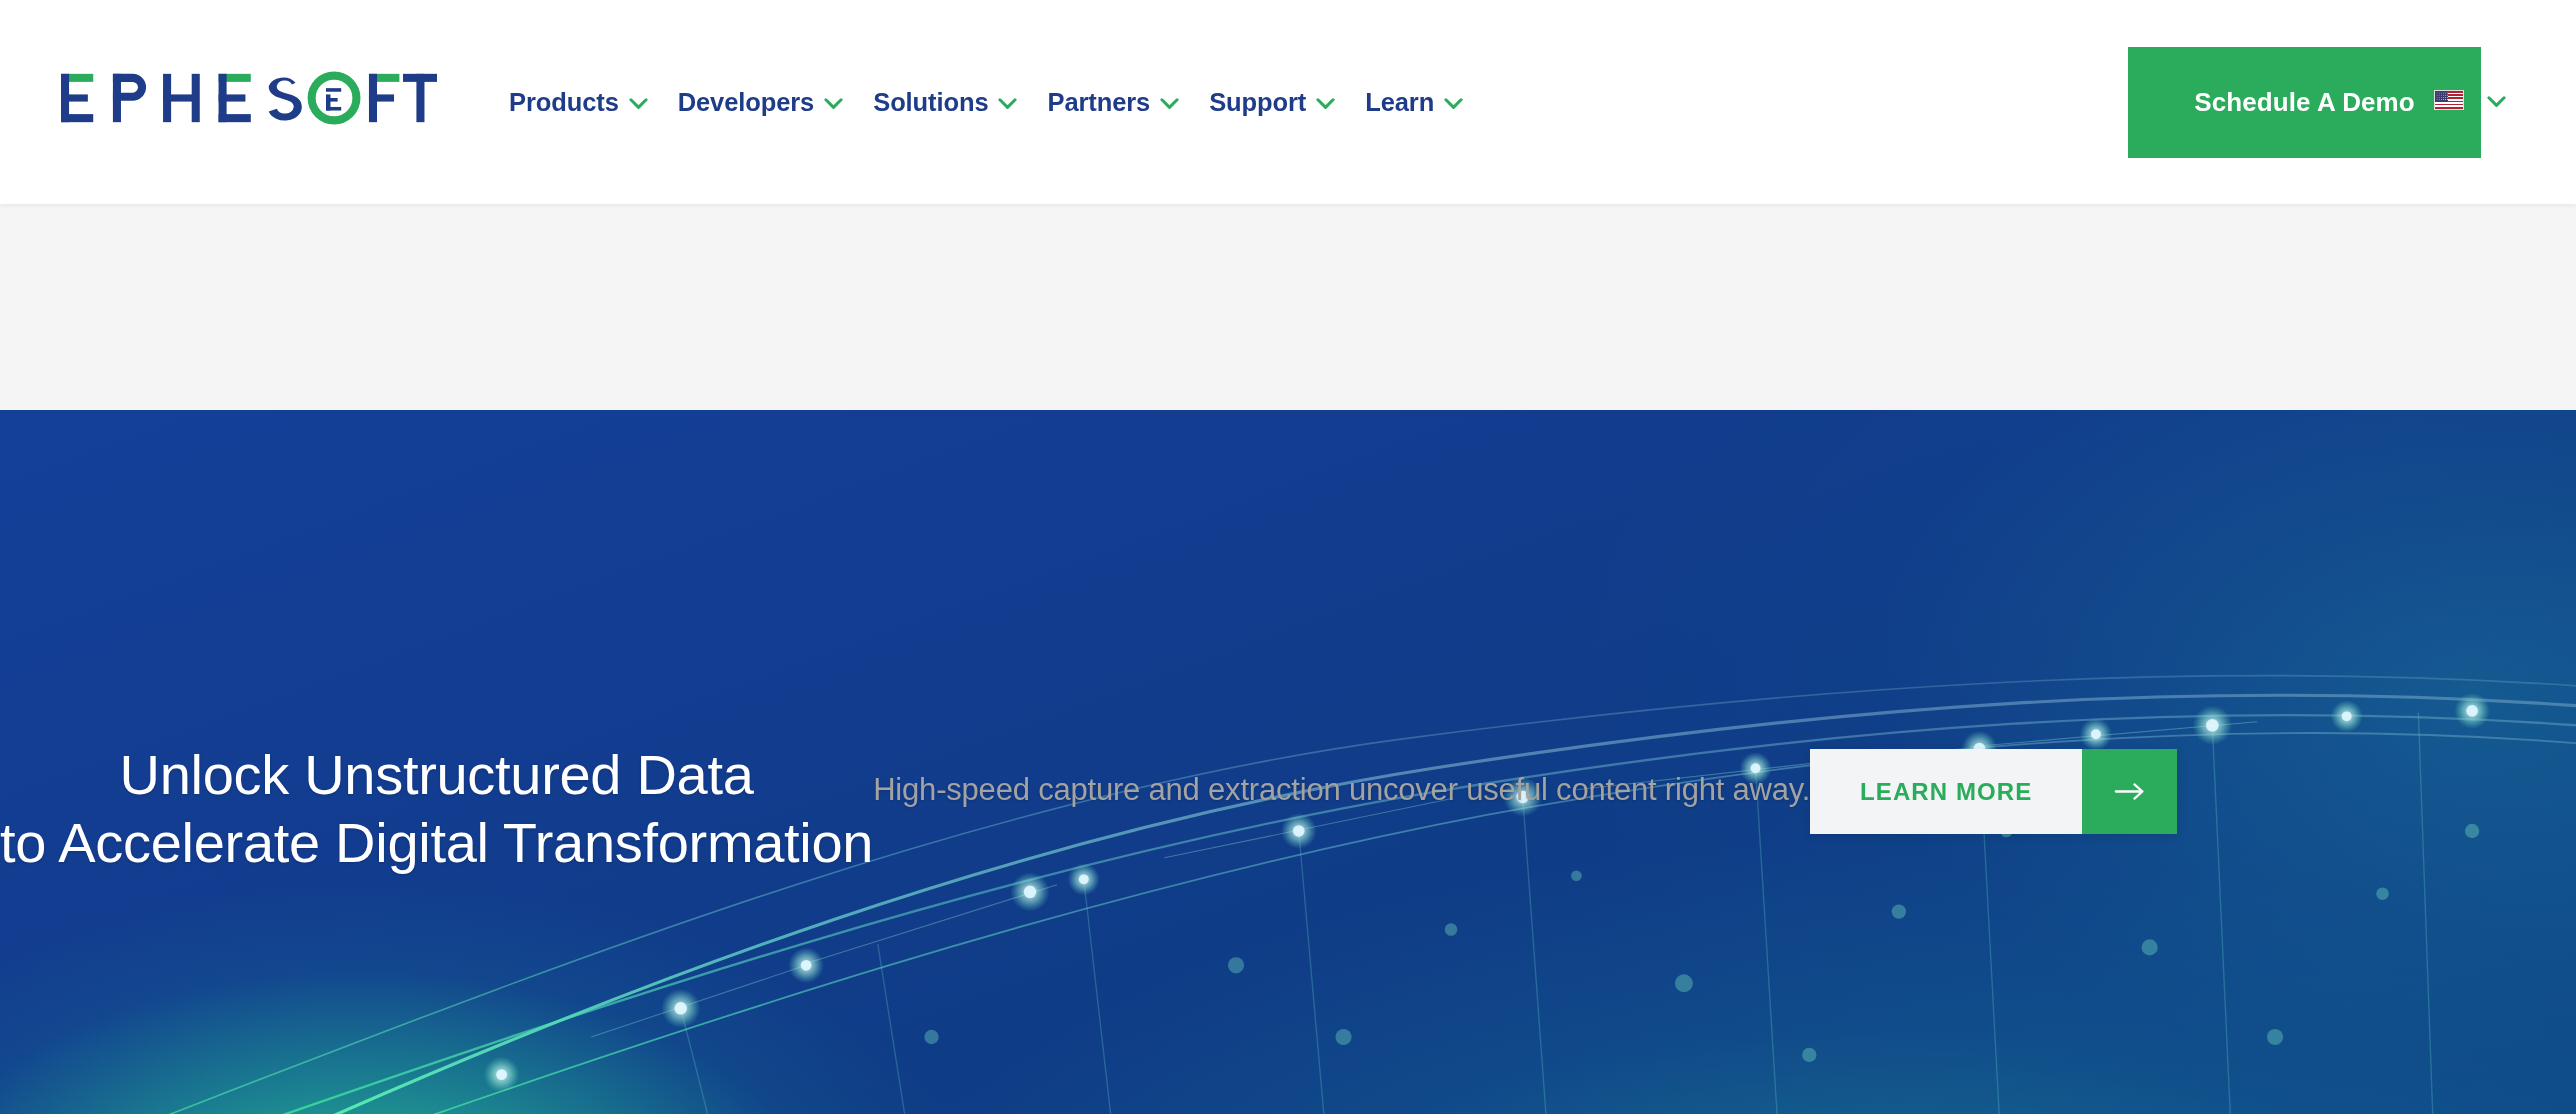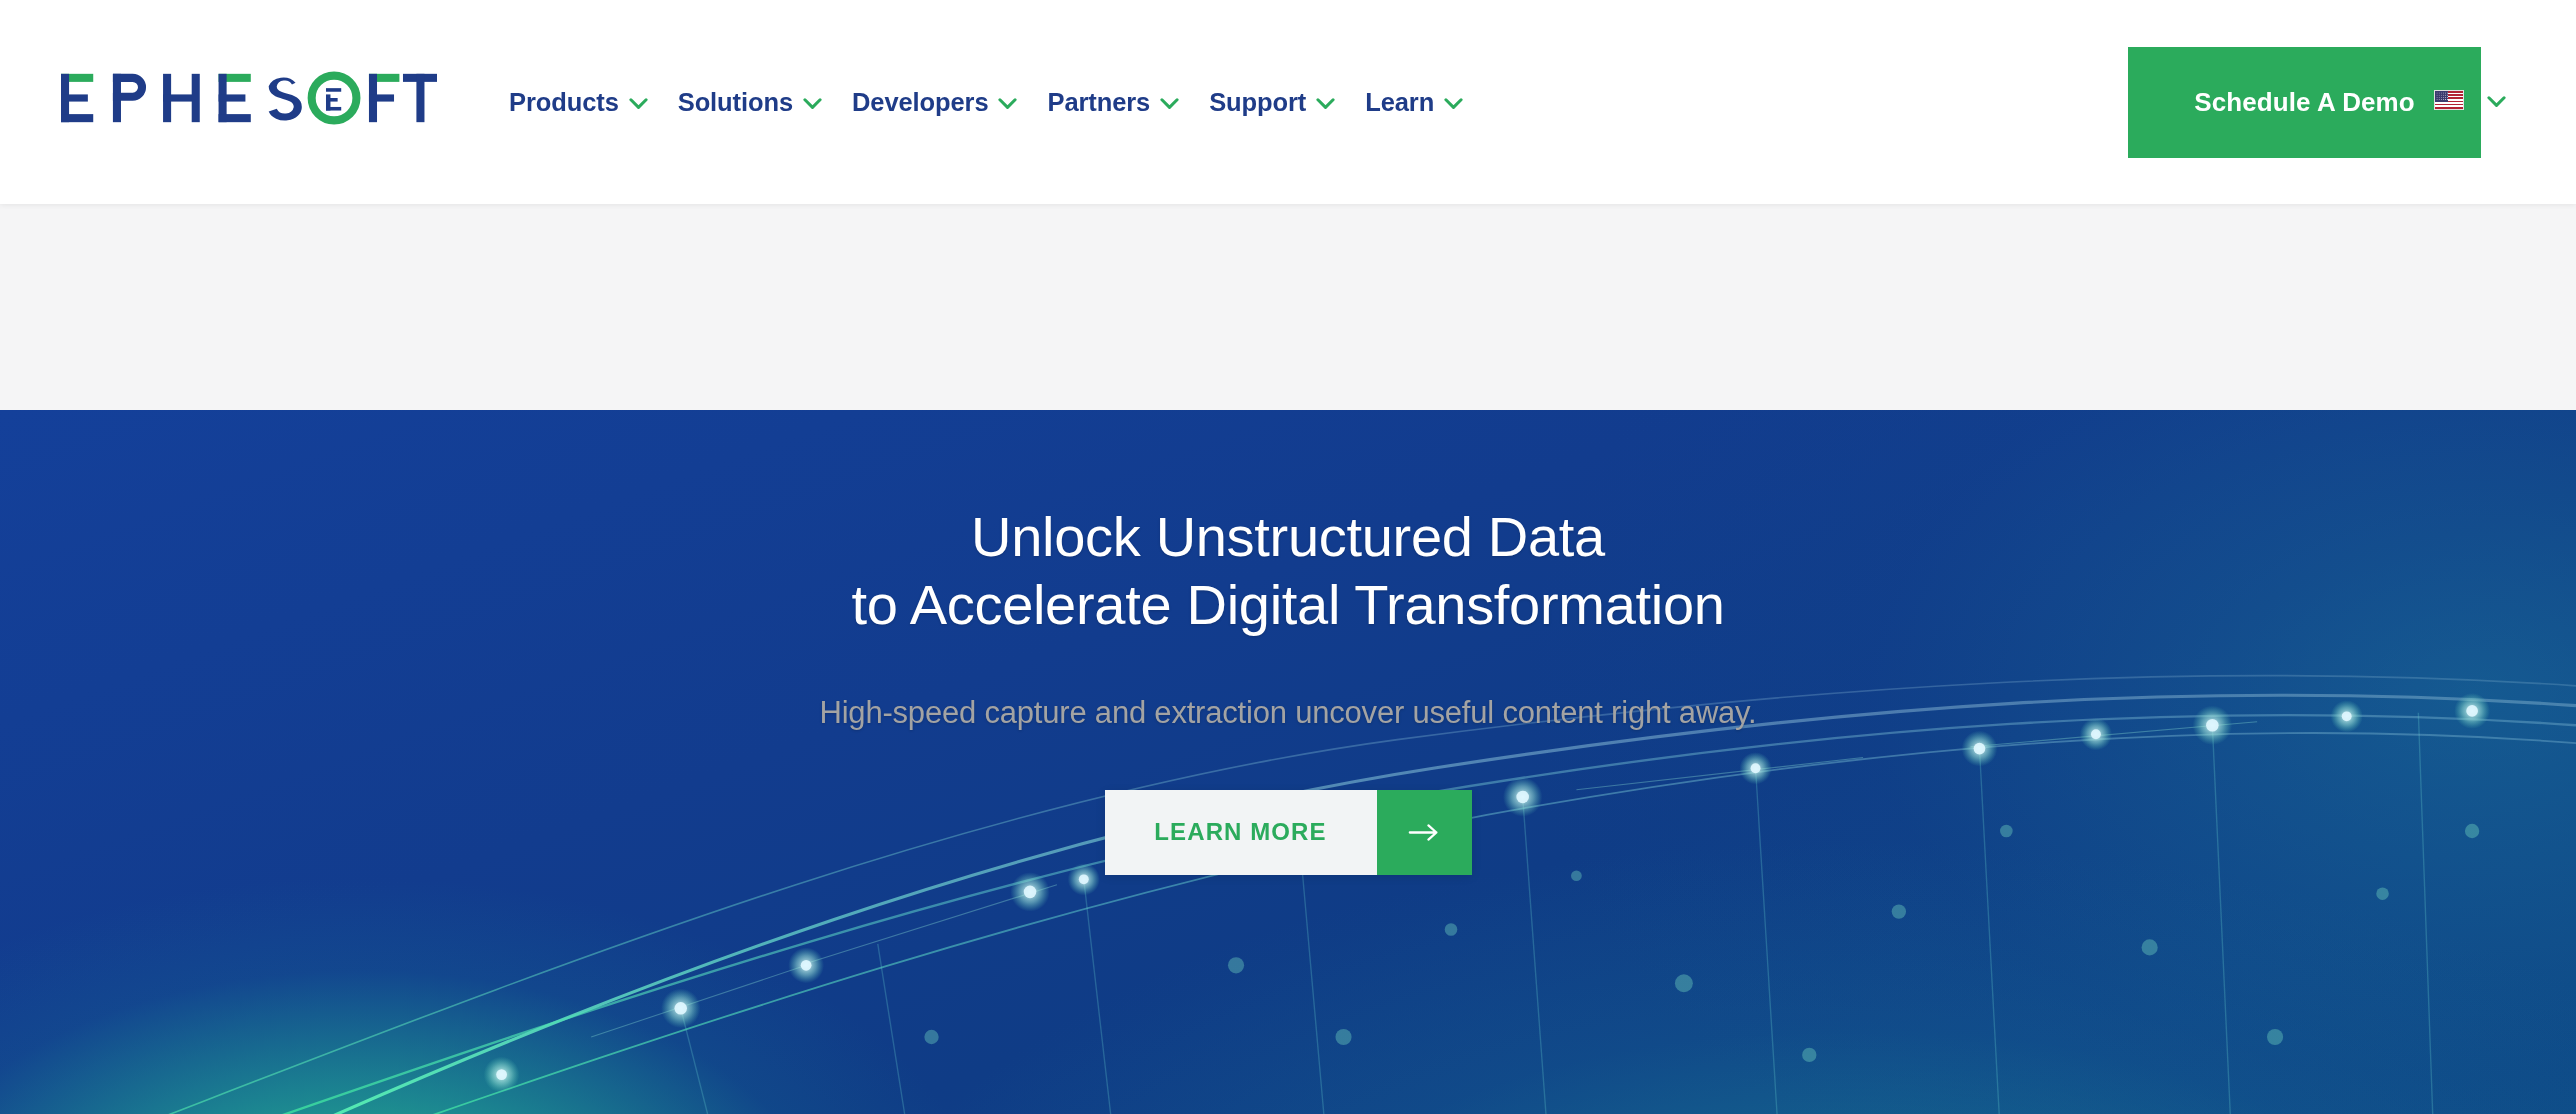--- a/index.html
+++ b/index.html
@@ -124,21 +124,21 @@
       radial-gradient(ellipse 806px 466px at 14% 118%, rgba(46,214,140,0.95) 0%, rgba(36,190,150,0.55) 32%, rgba(22,120,150,0.18) 58%, rgba(18,60,142,0) 78%),
       radial-gradient(ellipse 1344px 627px at 72% 128%, rgba(40,190,160,0.42) 0%, rgba(25,110,150,0.2) 45%, rgba(18,60,142,0) 75%),
       radial-gradient(ellipse 1254px 806px at 96% 40%, rgba(36,150,170,0.30) 0%, rgba(20,80,150,0.12) 48%, rgba(18,60,142,0) 76%),
       linear-gradient(160deg, #14409a 0%, #123c8e 38%, #0f3c86 62%, #0d4a86 100%);
   }
   .hero-net{ position:absolute; inset:0; }
   .hero-net svg{ width:100%; height:100%; display:block; }
 
   .hero-content{
     position:absolute; inset:0;
-    display:flex; flex-direction:column;
+    display:flex; flex-direction:row;
     align-items:center;
     z-index:5;
   }
   .hero-title{
     margin-top:93px;
     color:#ffffff;
     font-size:56px;
     font-weight:normal;
     line-height:1.21;
     text-align:center;
@@ -227,30 +227,30 @@
     <div class="nav-item">
       <span class="nav-label">Products</span>
       <span class="chev">
         <svg viewBox="0 0 21 13">
             <path d="M2 2 L10.5 10.5 L19 2" fill="none" stroke="#2bab5c" stroke-width="3.4" stroke-linecap="round" stroke-linejoin="round"></path>
           </svg>
       </span>
     </div>
 
     <div class="nav-item">
+      <span class="nav-label">Developers</span>
+      <span class="chev">
+        <svg viewBox="0 0 21 13">
+            <path d="M2 2 L10.5 10.5 L19 2" fill="none" stroke="#2bab5c" stroke-width="3.4" stroke-linecap="round" stroke-linejoin="round"></path>
+          </svg>
+      </span>
+    </div>
+
+    <div class="nav-item">
       <span class="nav-label">Solutions</span>
-      <span class="chev">
-        <svg viewBox="0 0 21 13">
-            <path d="M2 2 L10.5 10.5 L19 2" fill="none" stroke="#2bab5c" stroke-width="3.4" stroke-linecap="round" stroke-linejoin="round"></path>
-          </svg>
-      </span>
-    </div>
-
-    <div class="nav-item">
-      <span class="nav-label">Developers</span>
       <span class="chev">
         <svg viewBox="0 0 21 13">
             <path d="M2 2 L10.5 10.5 L19 2" fill="none" stroke="#2bab5c" stroke-width="3.4" stroke-linecap="round" stroke-linejoin="round"></path>
           </svg>
       </span>
     </div>
 
     <div class="nav-item">
       <span class="nav-label">Partners</span>
       <span class="chev">

